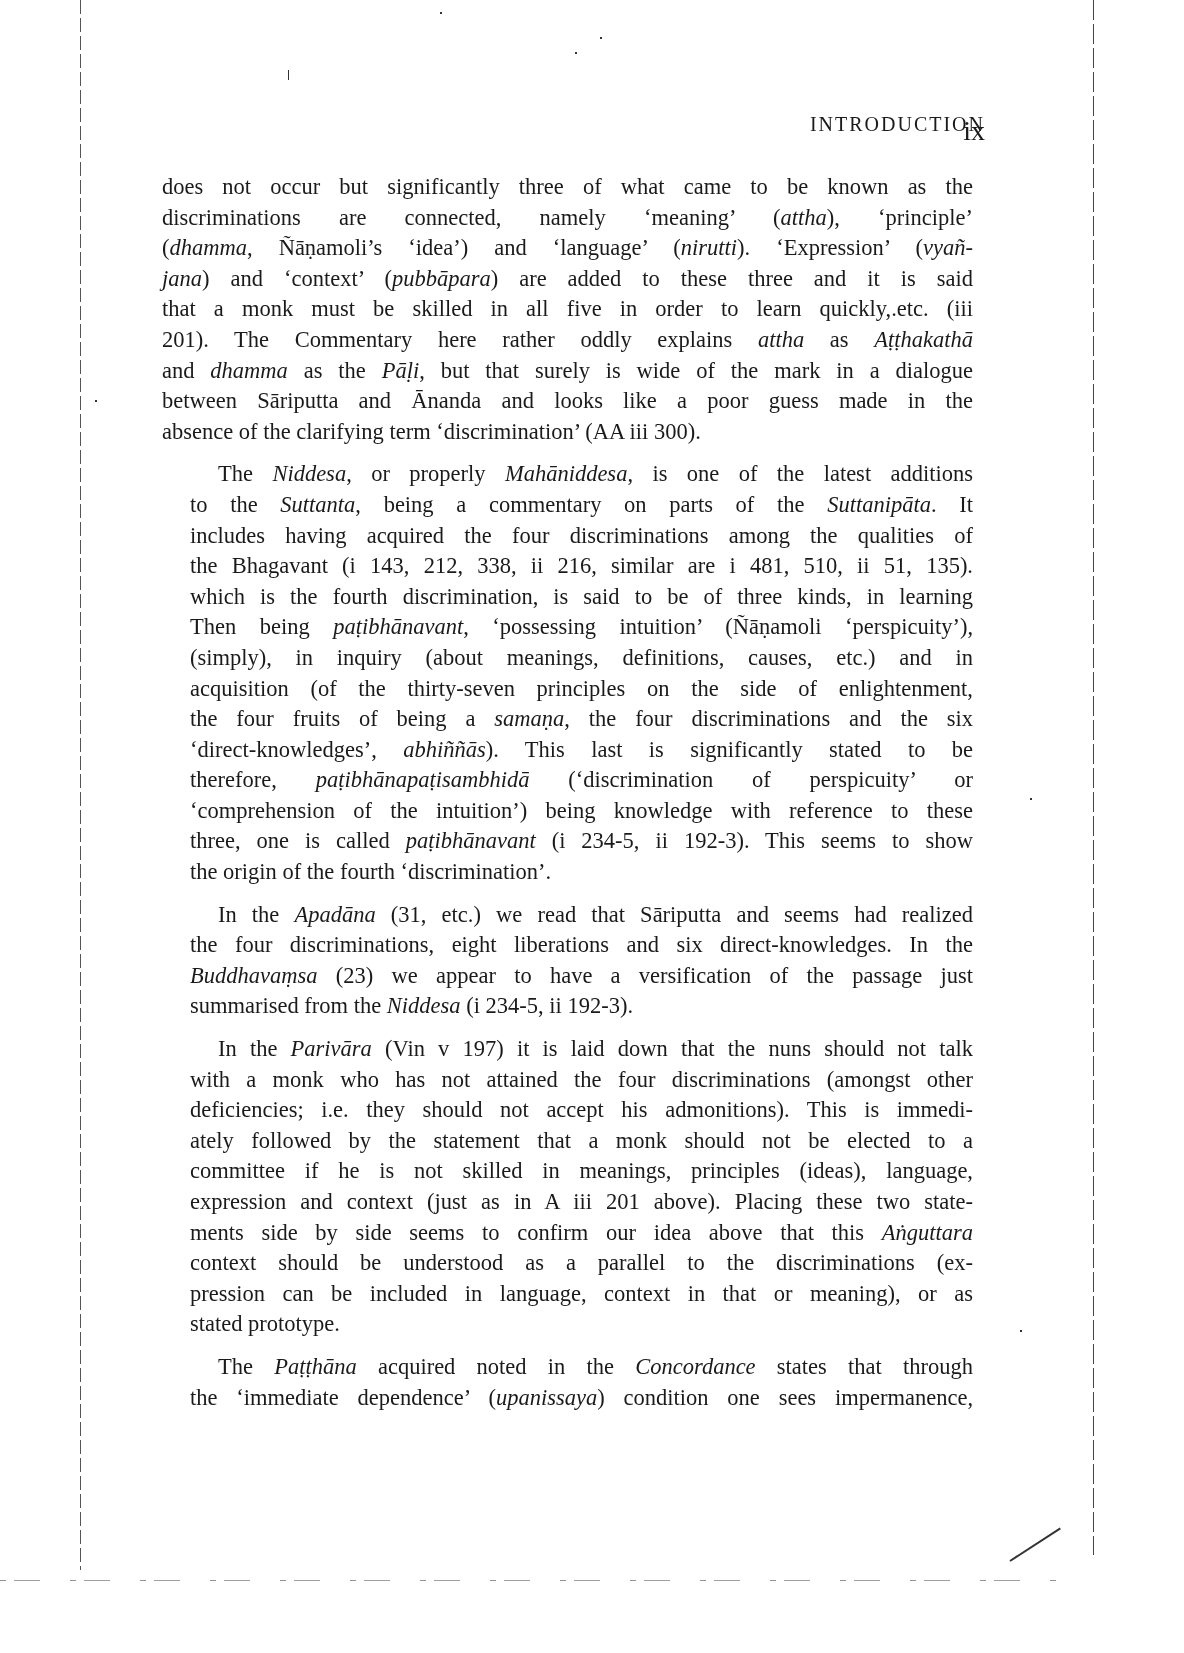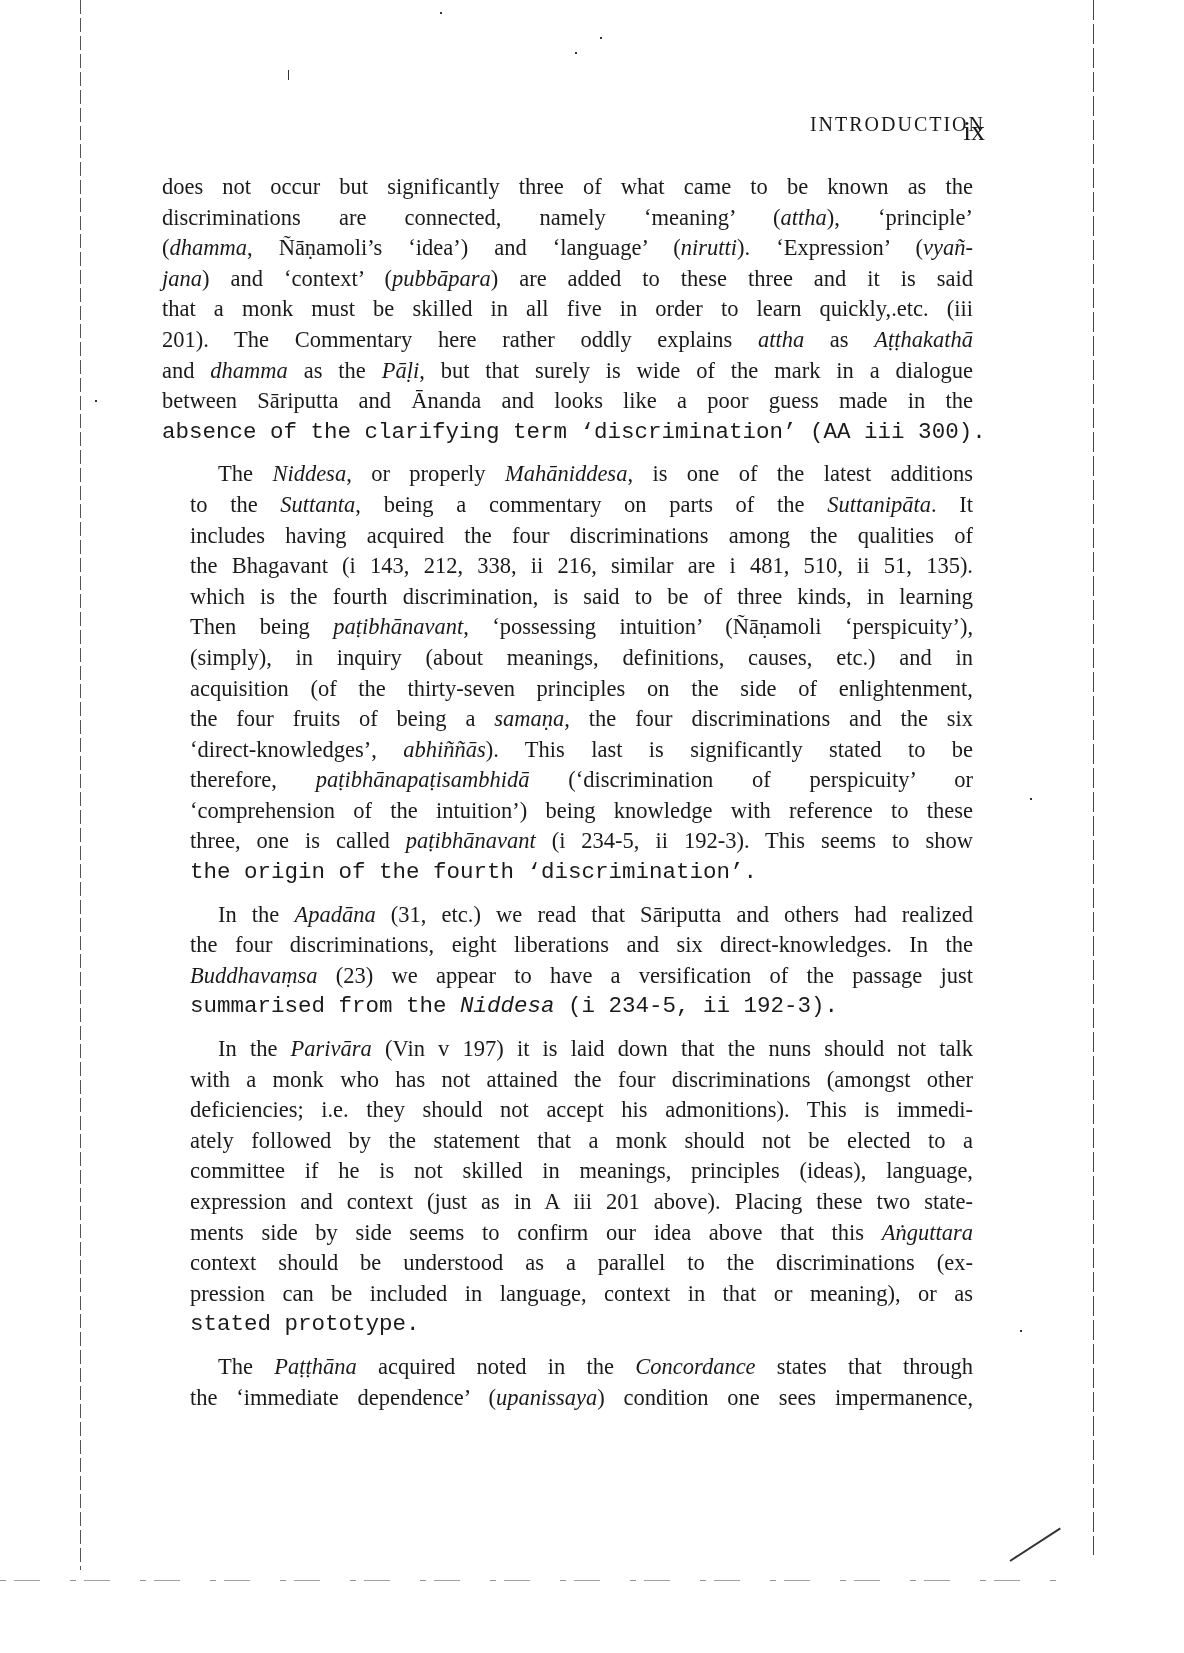--- a/index.html
+++ b/index.html
@@ -18,21 +18,21 @@
     .running-head { position: absolute; top: 113px; left: 150px; width: 835px; height: 30px; }
     .running-title { position: absolute; left: 12px; right: 0; text-align: right;
            font-size: 20px; letter-spacing: 2px; top: 0; }
     .page-number { position: absolute; right: 0; top: 2px; font-size: 28px; }
 
     .text-block { position: absolute; top: 160px; left: 150px; width: 835px;
            font-size: 22.5px; line-height: 30.6px; text-align: justify; }
     .para { margin: 12px; }
     .para.indent { text-indent: 28px; }
     .line { display: block; text-align: justify; text-align-last: justify; white-space: nowrap; height: 30.6px; }
-    .line.last { text-align-last: left; font-family: Liberation Mono, monospace; }
+    .line.last { text-align-last: left; }
     .it { font-style: italic; }
   </style>
 </head>
 <body>
 
 <div class="scan-edge-left"></div>
 <div class="scan-edge-right"></div>
 <div class="scan-edge-bottom"></div>
 <div class="page-curl"></div>
 
@@ -71,21 +71,21 @@
       <span class="line"><span>(simply), in inquiry (about meanings, definitions, causes, etc.) and in</span></span>
       <span class="line"><span>acquisition (of the thirty-seven principles on the side of enlightenment,</span></span>
       <span class="line"><span>the four fruits of being a </span><span class="it">samaṇa</span><span>, the four discriminations and the six</span></span>
       <span class="line"><span>‘direct-knowledges’, </span><span class="it">abhiññās</span><span>). This last is significantly stated to be</span></span>
       <span class="line"><span>therefore, </span><span class="it">paṭibhānapaṭisambhidā</span><span> (‘discrimination of perspicuity’ or</span></span>
       <span class="line"><span>‘comprehension of the intuition’) being knowledge with reference to these</span></span>
       <span class="line"><span>three, one is called </span><span class="it">paṭibhānavant</span><span> (i 234-5, ii 192-3). This seems to show</span></span>
       <span class="line last"><span>the origin of the fourth ‘discrimination’.</span></span>
     </div>
     <div class="para indent">
-      <span class="line" style="padding-left: 28px;"><span>In the </span><span class="it">Apadāna</span><span> (31, etc.) we read that Sāriputta and others had realized</span></span>
+      <span class="line" style="padding-left: 28px;"><span>In the </span><span class="it">Apadāna</span><span> (31, etc.) we read that Sāriputta and seems had realized</span></span>
       <span class="line"><span>the four discriminations, eight liberations and six direct-knowledges. In the</span></span>
       <span class="line"><span class="it">Buddhavaṃsa</span><span> (23) we appear to have a versification of the passage just</span></span>
       <span class="line last"><span>summarised from the </span><span class="it">Niddesa</span><span> (i 234-5, ii 192-3).</span></span>
     </div>
     <div class="para indent">
       <span class="line" style="padding-left: 28px;"><span>In the </span><span class="it">Parivāra</span><span> (Vin v 197) it is laid down that the nuns should not talk</span></span>
       <span class="line"><span>with a monk who has not attained the four discriminations (amongst other</span></span>
       <span class="line"><span>deficiencies; i.e. they should not accept his admonitions). This is immedi-</span></span>
       <span class="line"><span>ately followed by the statement that a monk should not be elected to a</span></span>
       <span class="line"><span>committee if he is not skilled in meanings, principles (ideas), language,</span></span>

